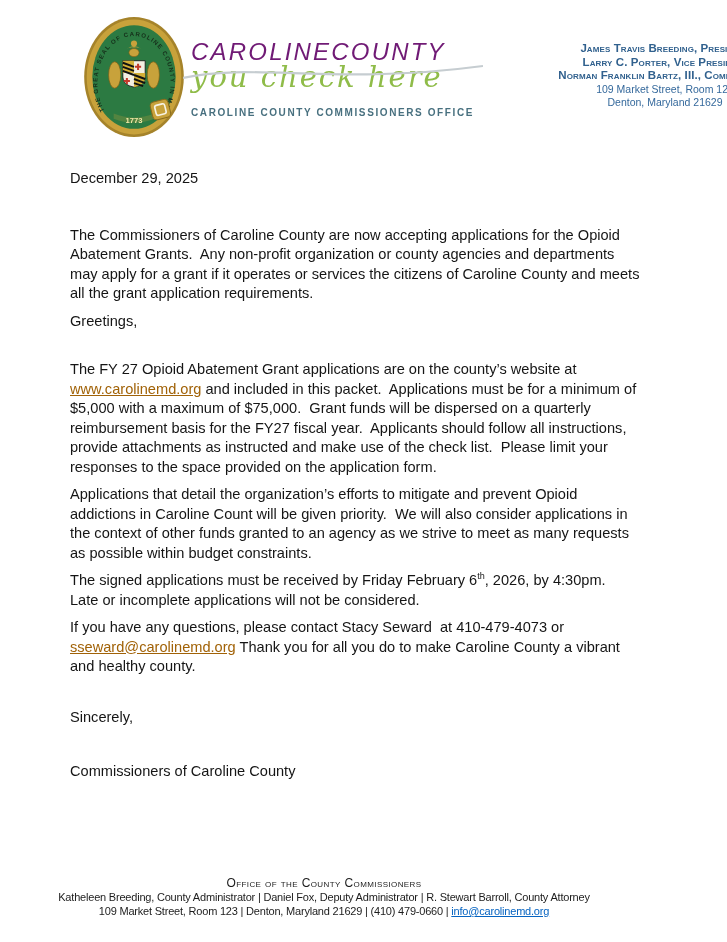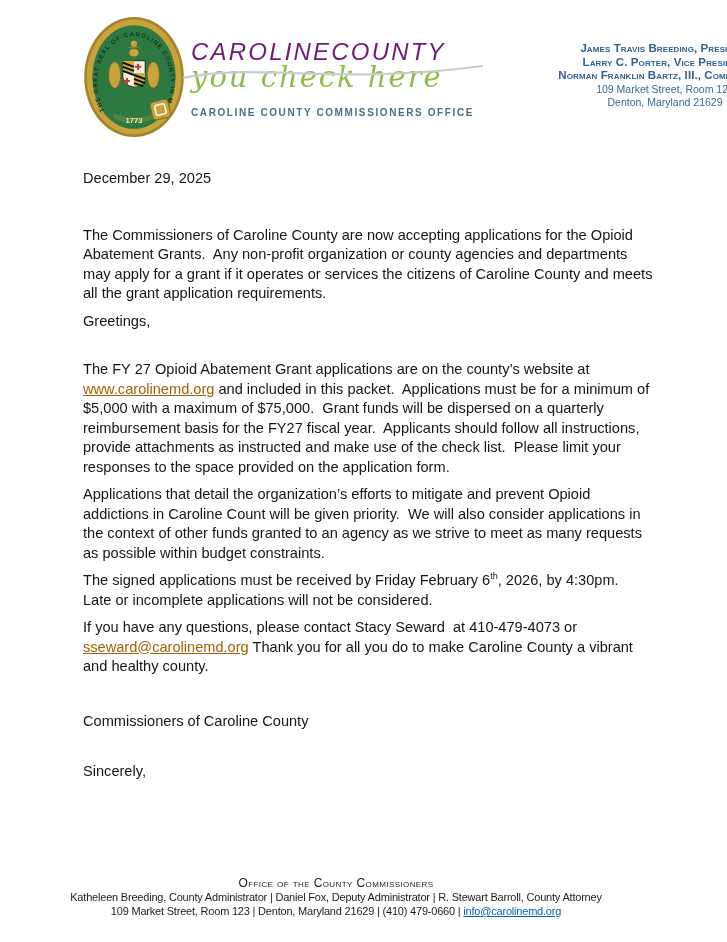--- a/index.html
+++ b/index.html
@@ -28,32 +28,32 @@
     margin-top:15px;white-space:nowrap;
   }
   .officials{position:absolute;left:450px;top:26px;width:264px;text-align:center;}
   .official-name{
     font-variant:small-caps;font-size:11.5px;line-height:13.5px;color:#31618e;
     white-space:nowrap;font-weight:bold;letter-spacing:0.1px;
   }
   .hq-address{font-size:10.5px;line-height:13px;color:#35699c;}
   
   .letter-body{
-    position:absolute;top:169px;left:83px;width:572px;
+    position:absolute;top:169px;left:70px;width:572px;
     font-size:14.6px;line-height:19.5px;color:#151515;
   }
   .para{margin:0 0 8px 0;white-space:pre-wrap;}
   .date-line{margin:0 0 37px 0;}
   .salutation{margin:0 0 29px 0;}
   .closing{margin:31px 0 0 0;}
   .signature{margin:35px 0 0 0;}
   .inline-link{color:#a16207;text-decoration:underline;cursor:pointer;}
   sup{font-size:0.62em;line-height:0;}
   
-  .footer{position:absolute;top:876px;left:0;width:648px;text-align:center;color:#1c1c1c;padding-left:12px;}
+  .footer{position:absolute;top:876px;left:0;width:648px;text-align:center;color:#1c1c1c;}
   .footer-office{
     font-variant:small-caps;font-size:12px;letter-spacing:0.4px;line-height:14px;
   }
   .footer-staff,.footer-address{font-size:11px;letter-spacing:-0.2px;line-height:14px;white-space:pre-wrap;}
   .footer .inline-link{color:#0563c1;}
 </style>
 </head>
 <body>
 
 <div class="page">
@@ -118,22 +118,22 @@
   <div class="letter-body">
     <p class="para date-line">December 29, 2025</p>
     <p class="para"><span>The Commissioners of Caroline County are now accepting applications for the Opioid Abatement Grants.  Any non-profit organization or county agencies and departments may apply for a grant if it operates or services the citizens of Caroline County and meets all the grant application requirements.</span></p>
 
     <p class="para salutation">Greetings,</p>
     <p class="para"><span>The FY 27 Opioid Abatement Grant applications are on the county’s website at </span><a href="#" class="inline-link">www.carolinemd.org</a><span> and included in this packet.  Applications must be for a minimum of $5,000 with a maximum of $75,000.  Grant funds will be dispersed on a quarterly reimbursement basis for the FY27 fiscal year.  Applicants should follow all instructions, provide attachments as instructed and make use of the check list.  Please limit your responses to the space provided on the application form.</span></p>
     <p class="para"><span>Applications that detail the organization’s efforts to mitigate and prevent Opioid addictions in Caroline Count will be given priority.  We will also consider applications in the context of other funds granted to an agency as we strive to meet as many requests as possible within budget constraints.</span></p>
     <p class="para"><span>The signed applications must be received by Friday February 6</span><sup>th</sup><span>, 2026, by 4:30pm.  Late or incomplete applications will not be considered.</span></p>
     <p class="para"><span>If you have any questions, please contact Stacy Seward  at 410-479-4073 or </span><a href="#" class="inline-link">sseward@carolinemd.org</a><span> Thank you for all you do to make Caroline County a vibrant and healthy county.</span></p>
 
+    <p class="para closing">Sincerely,</p>
     <p class="para signature">Commissioners of Caroline County</p>
-    <p class="para closing">Sincerely,</p>
   </div>
 
   <div class="footer">
     <div class="footer-office">Office of the County Commissioners</div>
     <div class="footer-staff">Katheleen Breeding, County Administrator | Daniel Fox, Deputy Administrator | R. Stewart Barroll, County Attorney</div>
     <div class="footer-address"><span>109 Market Street, Room 123 | Denton, Maryland 21629 | (410) 479-0660 | </span><a href="#" class="inline-link">info@carolinemd.org</a></div>
   </div>
 
 </div>
 

